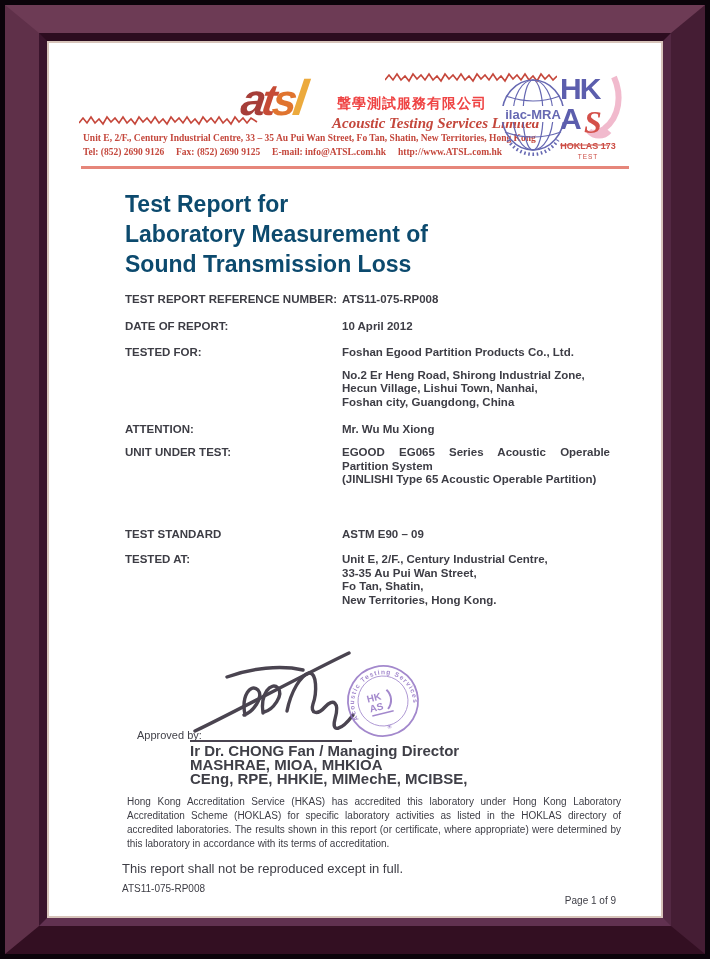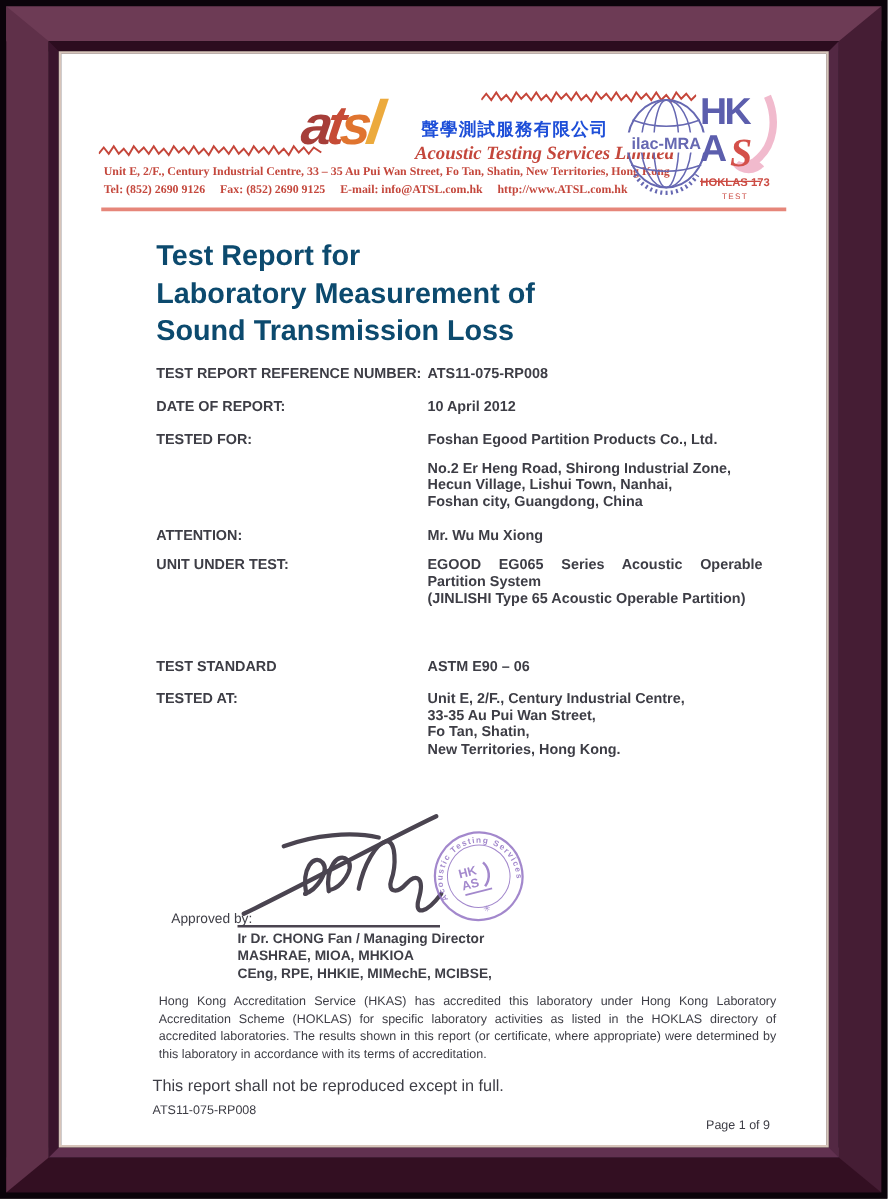--- a/index.html
+++ b/index.html
@@ -10,21 +10,21 @@
   .f2{position:absolute;inset:5px;border-style:solid;border-width:28px 34px;border-color:#6d3b55 #451d34 #330f22 #5f3049;}
   .f3{position:absolute;inset:0;border:8px solid;border-color:#2c0c1f #532843 #613150 #3a142c;}
   .f4{position:absolute;inset:0;border:2px solid #d7c4ba;}
   .page{position:absolute;inset:0;background:#ffffff;color:#3d3d45;}
 
   
   .zig{position:absolute;}
   .atsl{position:absolute;left:193px;top:30px;font-weight:900;font-style:italic;font-size:44px;letter-spacing:-4px;transform:skewX(-8deg);line-height:1;}
   .atsl span{display:inline-block;}
   .a-a{color:#a63e39;} .a-t{color:#c64b36;} .a-s{color:#e0742f;} .a-l{color:#ecaa3d;font-size:50px;}
-  .cname{position:absolute;left:288px;top:52px;font-size:14px;font-weight:bold;color:#1d4ed8;letter-spacing:1px;white-space:nowrap;}
+  .cname{position:absolute;left:288px;top:52px;font-size:14px;font-weight:bold;color:#ef4444;letter-spacing:1px;white-space:nowrap;}
   .ename{position:absolute;left:283px;top:72px;font-family:"Liberation Serif",serif;font-style:italic;font-weight:bold;font-size:15px;color:#c4473c;white-space:nowrap;}
   .addr{position:absolute;left:34px;top:90px;font-family:"Liberation Serif",serif;font-weight:bold;font-size:9.5px;color:#c4473c;white-space:pre;}
   .contact{position:absolute;left:34px;top:104px;font-family:"Liberation Serif",serif;font-weight:bold;font-size:9.5px;color:#c4473c;white-space:pre;}
   .rule{position:absolute;left:32px;top:123px;width:548px;height:3px;background:#e6867a;}
   .ilac{position:absolute;left:451px;top:33px;}
   .hkas{position:absolute;left:509px;top:28px;}
 
   
   .title{position:absolute;left:76px;top:146px;font-size:23px;font-weight:bold;color:#0c4a6e;line-height:30px;}
 
@@ -32,21 +32,21 @@
   .row{position:absolute;left:76px;width:492px;font-size:11.5px;font-weight:bold;color:#3d3d45;line-height:13.5px;}
   .lbl{position:absolute;left:0;top:0;white-space:nowrap;}
   .val{position:absolute;left:217px;top:0;width:268px;}
   .val p{margin:0;text-align:justify;}
   .val .ln{text-align:left;}
 
   
   .approved{position:absolute;left:76px;top:686px;font-size:11px;color:#3f3f47;margin-left:12px;}
   .sig{position:absolute;left:140px;top:598px;}
   .sigline{position:absolute;left:141px;top:697px;width:162px;border-bottom:2px solid #4a4450;}
-  .appr-name{position:absolute;left:141px;top:701px;font-size:11px;font-weight:bold;color:#3f3f47;line-height:14px;}
+  .appr-name{position:absolute;left:141px;top:701px;font-size:15px;font-weight:bold;color:#3f3f47;line-height:14px;}
   .stamp{position:absolute;left:296px;top:620px;opacity:.82;transform:rotate(-14deg);}
 
   
   .acc{position:absolute;left:78px;top:752px;width:494px;font-size:10px;line-height:14px;text-align:justify;color:#3d3d45;font-weight:500;}
   .note{position:absolute;left:73px;top:818px;font-size:13px;color:#3d3d45;font-weight:500;}
   .bottomrow{position:absolute;left:73px;top:840px;width:494px;font-size:10px;color:#3d3d45;font-weight:500;}
   .pageno{position:absolute;right:0;top:12px;}
 </style>
 </head>
 <body>
@@ -131,21 +131,21 @@
             <div class="row" style="top:403px">
               <div class="lbl">UNIT UNDER TEST:</div>
               <div class="val">
                 <p>EGOOD EG065 Series Acoustic Operable Partition System</p>
                 <p>(JINLISHI Type 65 Acoustic Operable Partition)</p>
               </div>
             </div>
             <div class="row" style="top:485px">
               <div class="lbl">TEST STANDARD</div>
               <div class="val">
-                  <p class="ln">ASTM E90 – 06</p>
+                  <p class="ln">ASTM E90 – 09</p>
                 </div>
             </div>
             <div class="row" style="top:510px">
               <div class="lbl">TESTED AT:</div>
               <div class="val">
                 <p class="ln">Unit E, 2/F., Century Industrial Centre,</p>
                 <p class="ln">33-35 Au Pui Wan Street,</p>
                 <p class="ln">Fo Tan, Shatin,</p>
                 <p class="ln">New Territories, Hong Kong.</p>
               </div>

